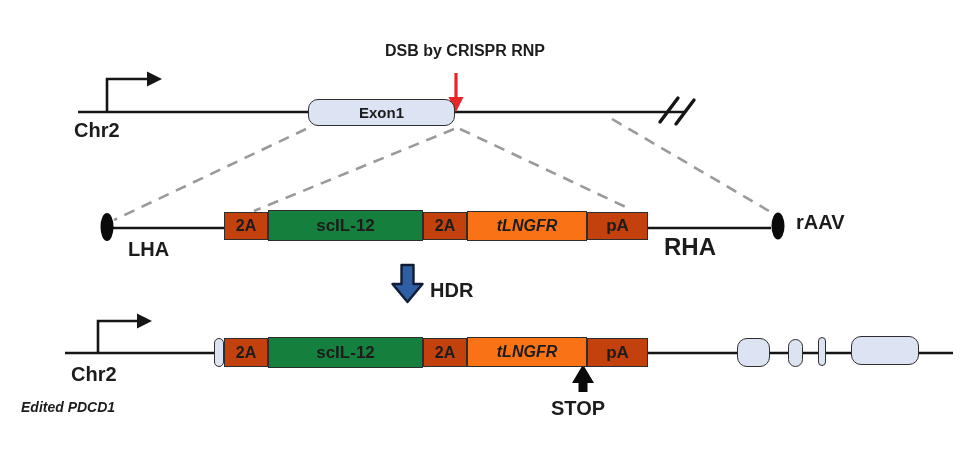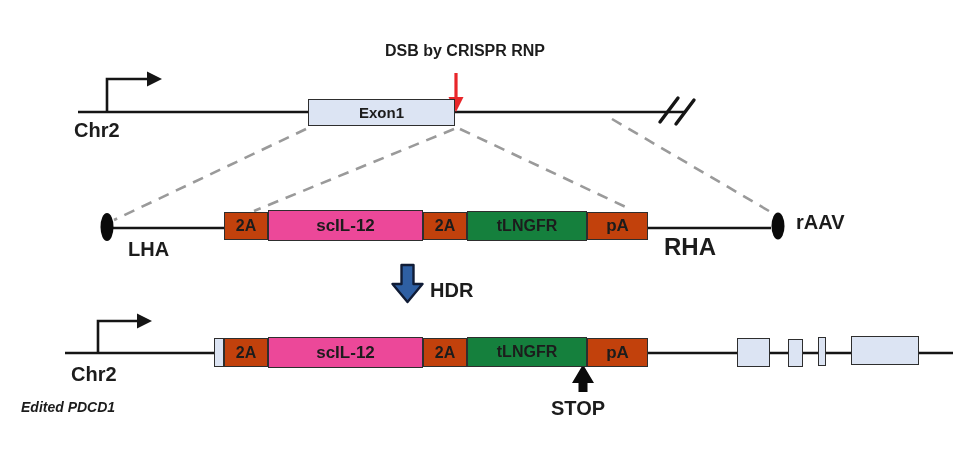--- a/index.html
+++ b/index.html
@@ -7,24 +7,24 @@
     position:relative;width:967px;height:453px;background:#ffffff;overflow:hidden;
     font-family:"Liberation Sans", sans-serif;color:#1c1c1c;
   }
   .stage svg{position:absolute;left:0;top:0;}
   .lbl{position:absolute;font-weight:bold;white-space:nowrap;}
   .italic{font-style:italic;}
   .box{
     position:absolute;display:flex;align-items:center;justify-content:center;
     box-sizing:border-box;border:1.8px solid #2e2e2e;font-weight:bold;
   }
-  .exonfill{background:#dce4f3;}
+  .exonfill{background:#dce4f3;border-radius:10px;}
   .greyfill{background:#c2410c;}
-  .yellowfill{background:#ec4899;}
-  .bluefill{background:#15803d;}
+  .yellowfill{background:#15803d;}
+  .bluefill{background:#f97316;font-style:italic;}
   
   .t-locus{left:67px;top:7px;font-size:16px;}
   .t-dsb{left:332px;top:42px;width:266px;text-align:center;font-size:16px;}
   .t-chr2-top{left:74px;top:119px;font-size:20px;}
   .b-exon1{left:308px;top:99px;width:147px;height:27px;font-size:15px;}
   
   .t-lha{left:128px;top:238px;font-size:20px;}
   .t-rha{left:664px;top:233px;font-size:24px;}
   .t-raav{left:796px;top:211px;font-size:20px;}
   .t-hdr{left:430px;top:279px;font-size:20px;}

